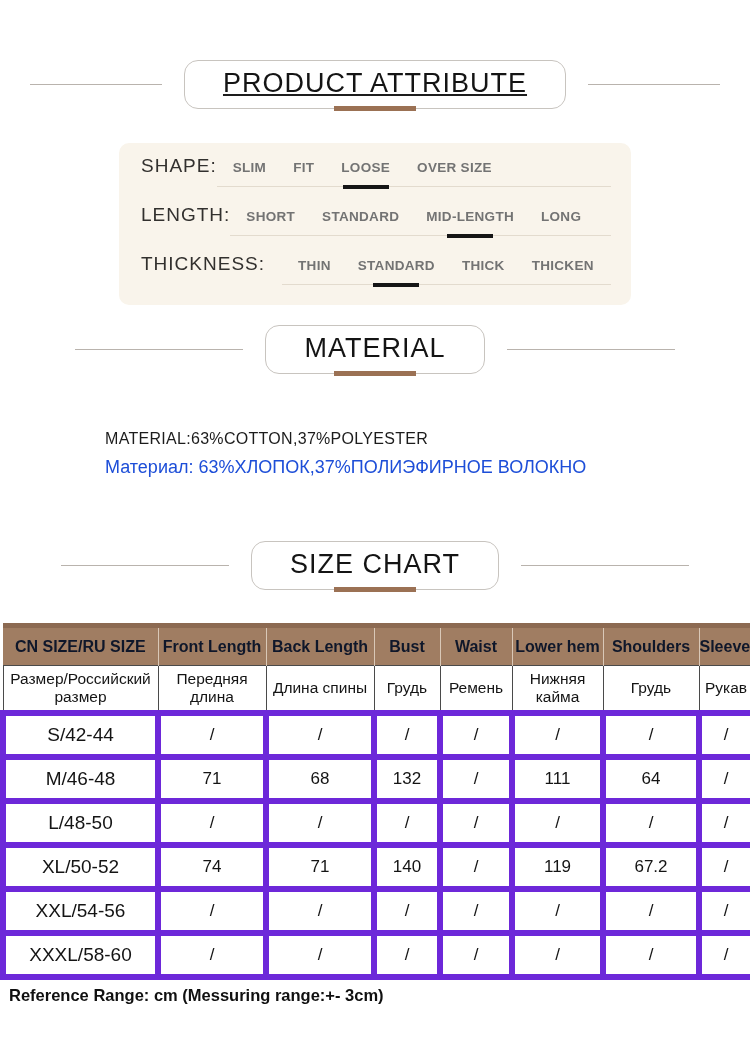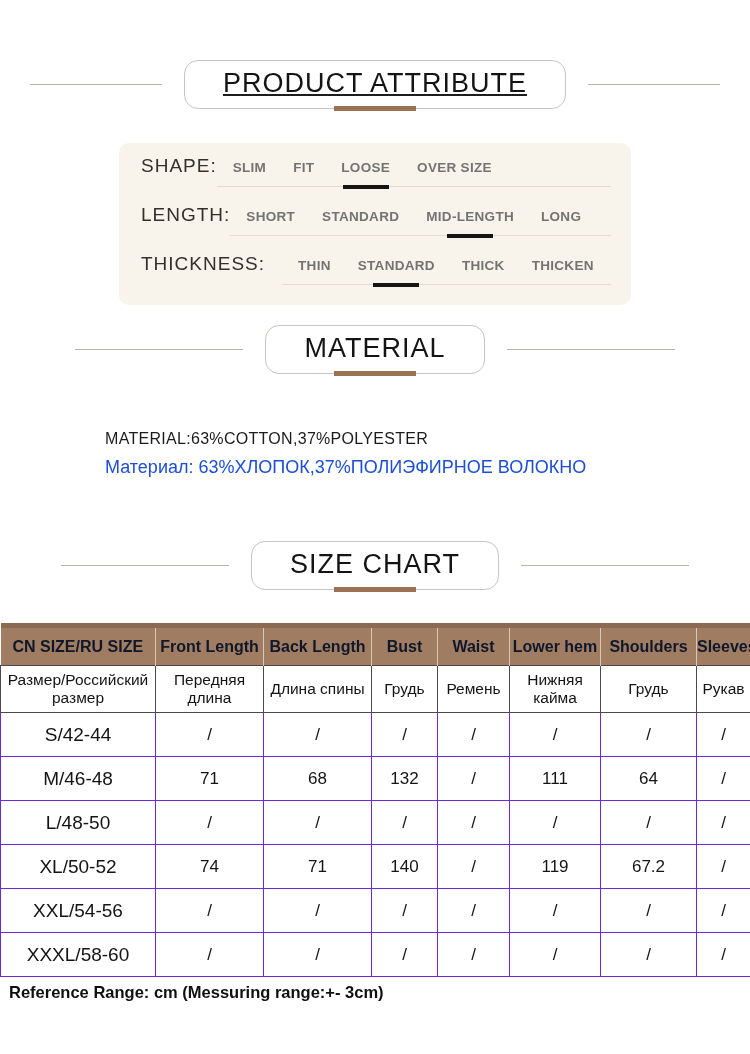--- a/index.html
+++ b/index.html
@@ -41,21 +41,21 @@
                      border-bottom:1px solid #4a4a4a; }
   .size-table th, .size-table td { text-align:center; vertical-align:middle;
                      overflow:hidden; padding:0; }
   .size-table thead tr.hdr-en th { background:#a07d62; color:#0f172a;
                      font-size:16px; font-weight:bold; height:40px;
                      border-left:1px solid #d9c8b7; }
   .size-table thead tr.hdr-en th:first-child { border-left:none; }
   .size-table thead tr.hdr-ru th { background:#ffffff; color:#141414;
                      font-size:15.5px; font-weight:normal; height:47px;
                      line-height:1.15; border:1px solid #4a4a4a; }
-  .size-table tbody td { height:44px; font-size:17px; border:1px solid #6d28d9;
+  .size-table tbody td { height:44px; font-size:17px; border:6px solid #6d28d9;
                      color:#141414; }
   .size-table tbody td.size-col { font-size:19px; }
 
   
   .footer-notes { margin:6px 0 0 9px; }
   .footer-en { font-size:16.5px; font-weight:bold; color:#101010; }
 </style>
 </head>
 <body>
 

